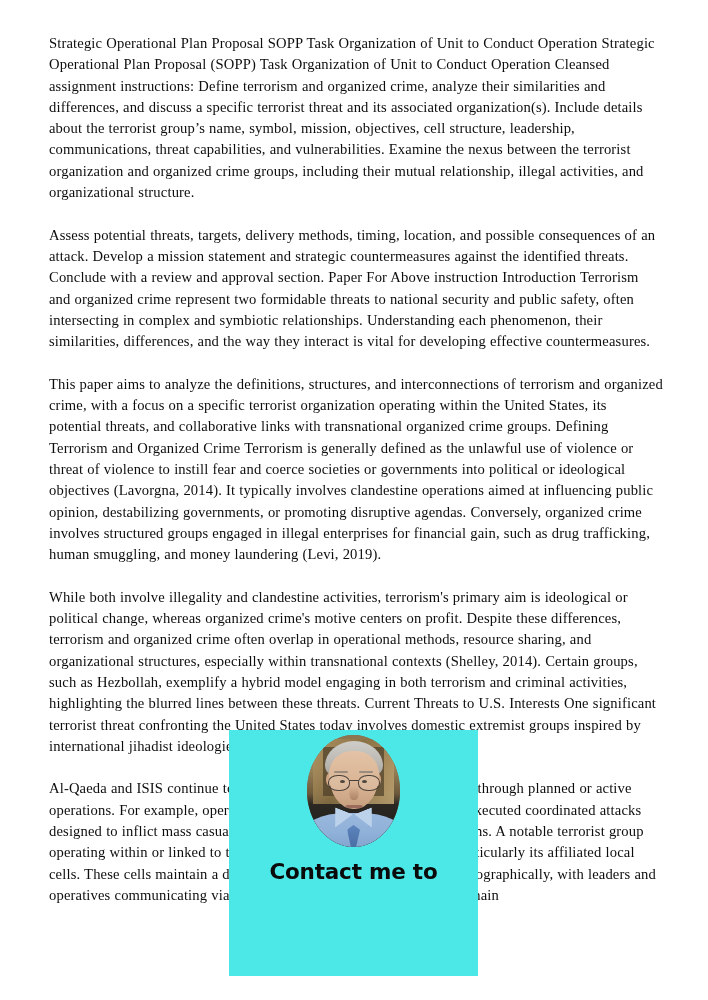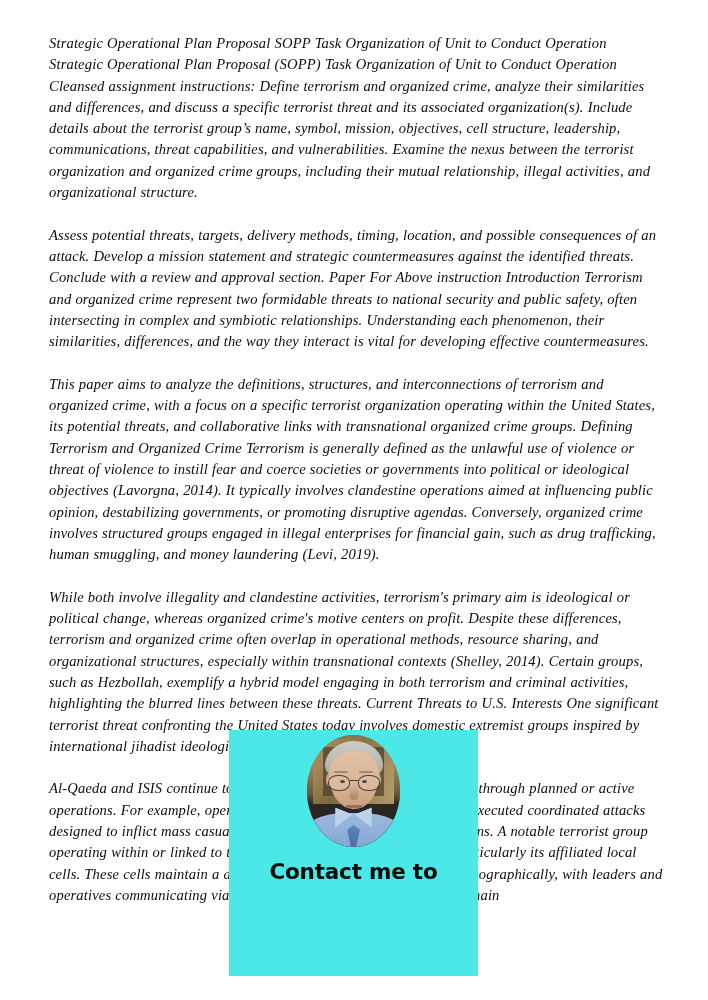--- a/index.html
+++ b/index.html
@@ -32,21 +32,20 @@
   }
 
   .para {
     margin: 0 0 21.3px 0;
     font-size: 14.6px;
     line-height: 21.3px;
     color: #0d0d0d;
     text-align: left;
     letter-spacing: 0.01em;
     word-spacing: 0.02em;
-    font-style: italic;
   }
 
   .para:last-child {
     margin-bottom: 0;
   }
 
   
   #promo-overlay {
     position: absolute;
     left: 229px;

